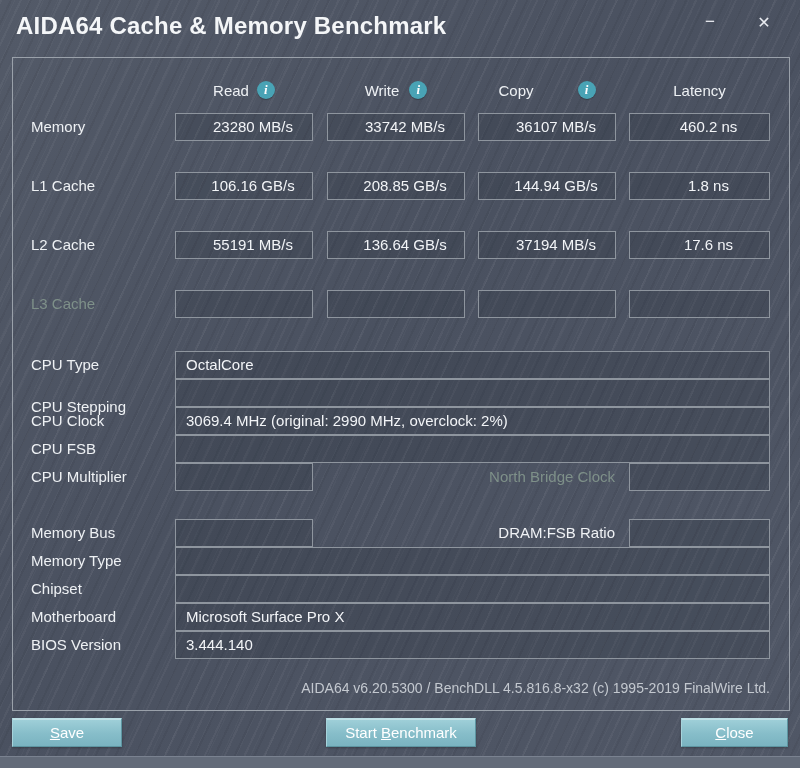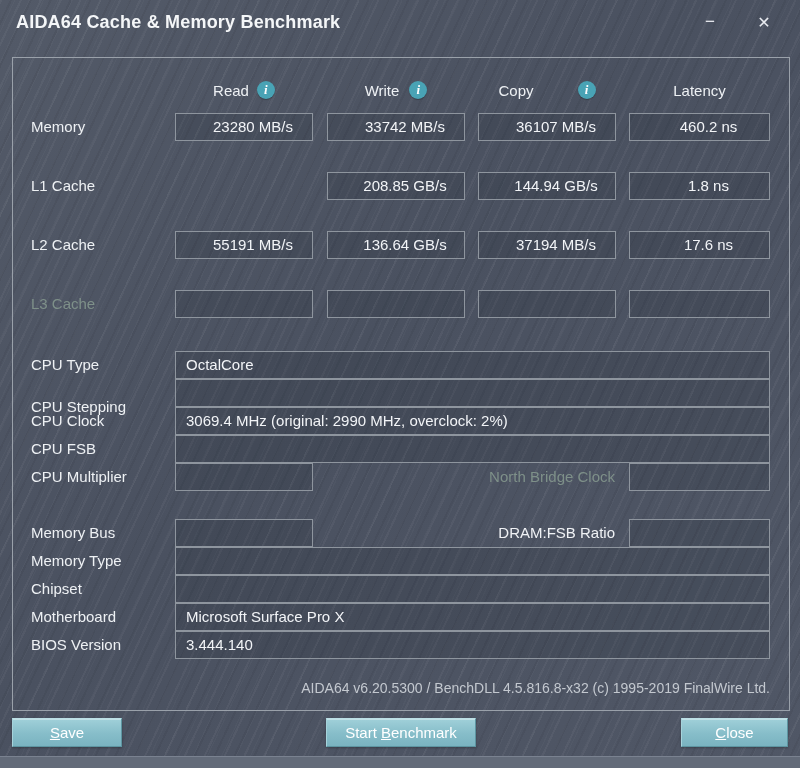--- a/index.html
+++ b/index.html
@@ -6,21 +6,21 @@
   body { font-family:"Liberation Sans", sans-serif; }
   .window {
     position:relative; width:800px; height:768px; overflow:hidden;
     background-color:#4d5462;
     background-image:
       repeating-linear-gradient(115deg, rgba(255,255,255,0.045) 0 2px, rgba(255,255,255,0) 2px 9px, rgba(0,0,0,0.055) 9px 11px, rgba(0,0,0,0) 11px 18px),
       repeating-linear-gradient(115deg, rgba(255,255,255,0.025) 0 1px, rgba(255,255,255,0) 1px 13px),
       linear-gradient(135deg,#535a68 0%, #4a5160 45%, #505766 100%);
   }
   .titlebar { position:absolute; left:0; top:0; width:800px; height:48px; }
-  .title { position:absolute; left:16px; top:12px; font-size:18px; font-weight:700; color:#f4f6f8; letter-spacing:0.2px; }
+  .title { position:absolute; left:16px; top:12px; font-size:24px; font-weight:700; color:#f4f6f8; letter-spacing:0.2px; }
   .win-btn { position:absolute; top:8px; width:28px; height:28px; display:flex; align-items:center; justify-content:center; color:#e9ebf0; cursor:default; }
   .win-btn.min { left:696px; font-size:17px; }
   .win-btn.close { left:750px; font-size:16px; }
 
   .panel { position:absolute; left:12px; top:57px; width:776px; height:652px; box-sizing:content-box; border:1px solid #9aa1aa; }
 
   .hdr-group { position:absolute; top:21px; height:22px; display:flex; align-items:center; justify-content:center; gap:10px; color:#eef1f4; font-size:15px; }
   .info-icon { width:18px; height:18px; border-radius:50%; background:#49a3b5; color:#ffffff; display:flex; align-items:center; justify-content:center; font-family:"Liberation Serif", serif; font-style:italic; font-weight:700; font-size:13px; box-shadow:0 1px 1px rgba(0,0,0,0.25); }
 
   .col1 { left:162px; width:138px;gap:8px; }
@@ -85,20 +85,21 @@
       <span>Latency</span>
     </div>
 
     <div class="rowlabel" style="top:55px">Memory</div>
     <div class="box center col1" style="top:55px">23280 MB/s</div>
     <div class="box center col2" style="top:55px">33742 MB/s</div>
     <div class="box center col3" style="top:55px">36107 MB/s</div>
     <div class="box center col4" style="top:55px">460.2 ns</div>
 
     <div class="rowlabel" style="top:114px">L1 Cache</div>
+    <div class="box center col1" style="top:114px">106.16 GB/s</div>
     <div class="box center col2" style="top:114px">208.85 GB/s</div>
     <div class="box center col3" style="top:114px">144.94 GB/s</div>
     <div class="box center col4" style="top:114px">1.8 ns</div>
 
     <div class="rowlabel" style="top:173px">L2 Cache</div>
     <div class="box center col1" style="top:173px">55191 MB/s</div>
     <div class="box center col2" style="top:173px">136.64 GB/s</div>
     <div class="box center col3" style="top:173px">37194 MB/s</div>
     <div class="box center col4" style="top:173px">17.6 ns</div>
 

